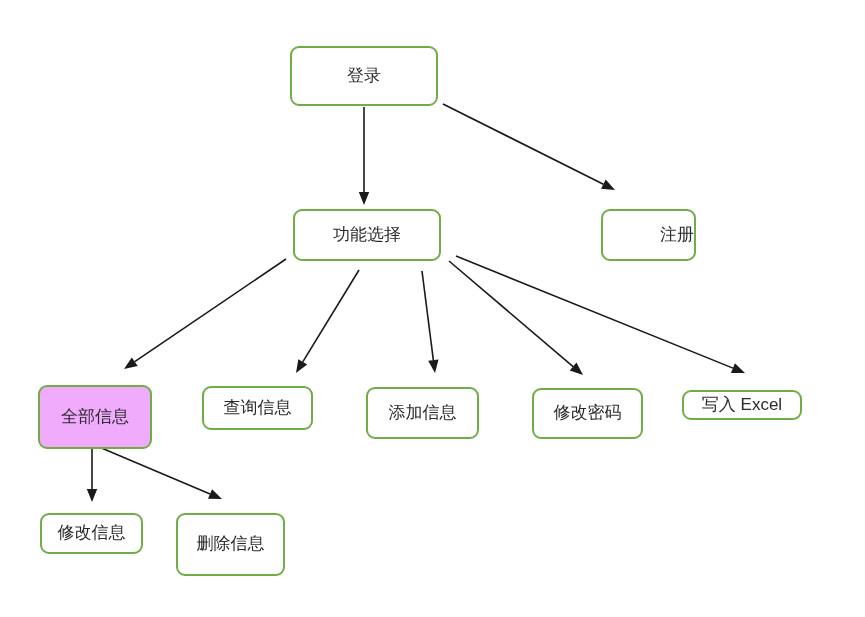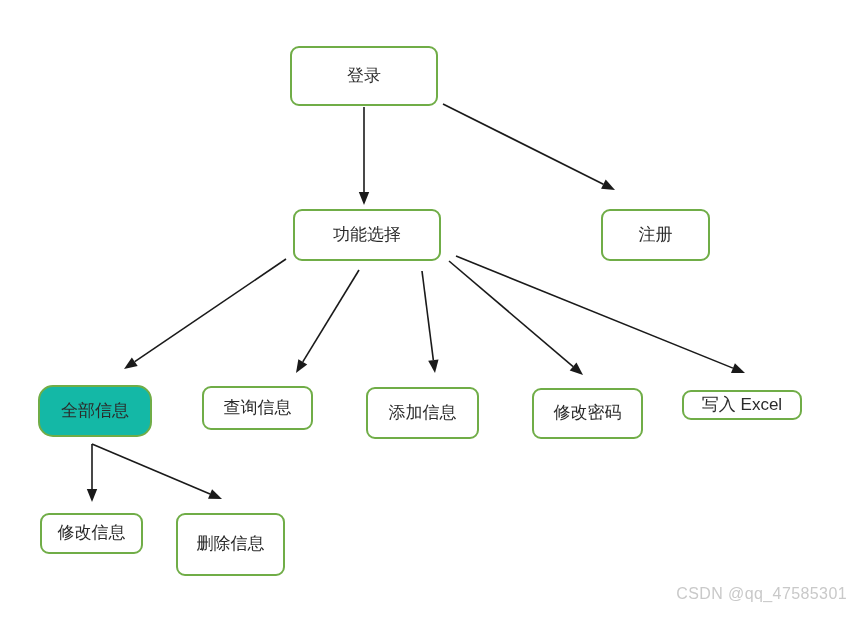--- a/index.html
+++ b/index.html
@@ -98,24 +98,24 @@
       </g>
     </svg>
 
   <div id="node-layer">
       <div class="node" style="left: 290px; top: 46px; width: 148px; height: 60px; border-color: rgb(112, 173, 71); background: rgb(255, 255, 255); justify-content: center;">
         <span class="node-label">登录</span>
       </div>
       <div class="node" style="left: 293px; top: 209px; width: 148px; height: 52px; border-color: rgb(112, 173, 71); background: rgb(255, 255, 255);">
         <span class="node-label">功能选择</span>
       </div>
-      <div class="node" style="left: 601px; top: 209px; width: 109px; height: 52px; border-color: rgb(112, 173, 71); background: rgb(255, 255, 255);">
+      <div class="node" style="left: 601px; top: 209px; width: 95px; height: 52px; border-color: rgb(112, 173, 71); background: rgb(255, 255, 255); justify-content: flex-end;">
         <span class="node-label">注册</span>
       </div>
-      <div class="node" style="left: 38px; top: 385px; width: 114px; height: 52px; border-color: rgb(112, 173, 71); background: #14b8a6; border-radius: 15px;">
+      <div class="node" style="left: 38px; top: 385px; width: 114px; height: 64px; border-color: rgb(112, 173, 71); background: #f0abfc;">
         <span class="node-label">全部信息</span>
       </div>
       <div class="node" style="left: 202px; top: 386px; width: 111px; height: 44px; border-color: rgb(112, 173, 71); background: rgb(255, 255, 255);">
         <span class="node-label">查询信息</span>
       </div>
       <div class="node" style="left: 366px; top: 387px; width: 113px; height: 52px; border-color: rgb(112, 173, 71); background: rgb(255, 255, 255);">
         <span class="node-label">添加信息</span>
       </div>
       <div class="node" style="left: 532px; top: 388px; width: 111px; height: 51px; border-color: rgb(112, 173, 71); background: rgb(255, 255, 255);">
         <span class="node-label">修改密码</span>
@@ -124,14 +124,13 @@
         <span class="node-label">写入 Excel</span>
       </div>
       <div class="node" style="left: 40px; top: 513px; width: 103px; height: 41px; border-color: rgb(112, 173, 71); background: rgb(255, 255, 255); justify-content: center;">
         <span class="node-label">修改信息</span>
       </div>
       <div class="node" style="left: 176px; top: 513px; width: 109px; height: 63px; border-color: rgb(112, 173, 71); background: rgb(255, 255, 255);">
         <span class="node-label">删除信息</span>
       </div>
     </div>
 
-  <div class="watermark">CSDN @qq_47585301</div>
 </div>
 
 </body></html>

